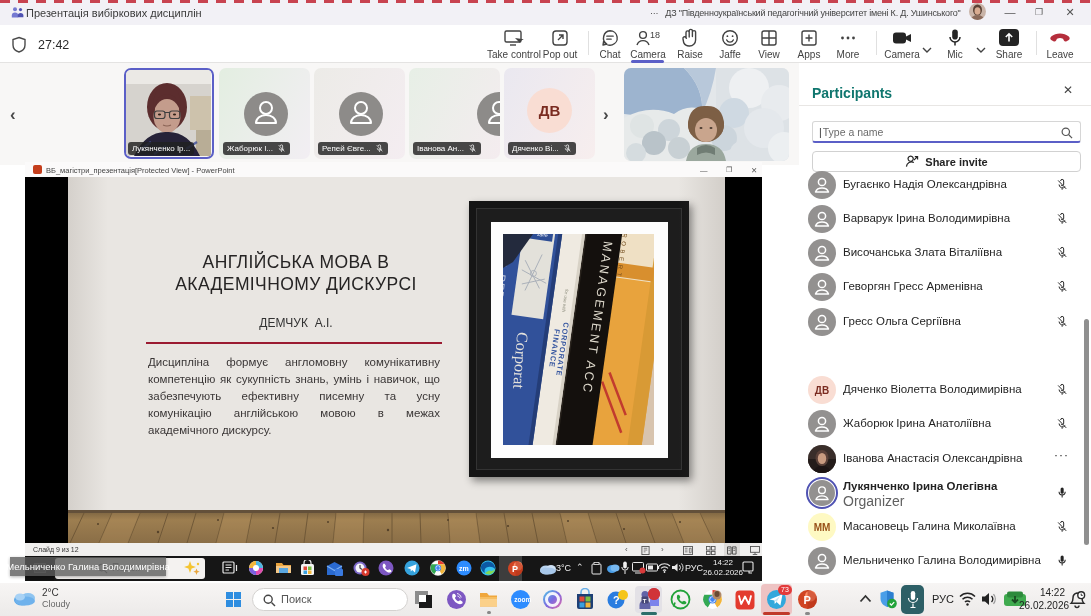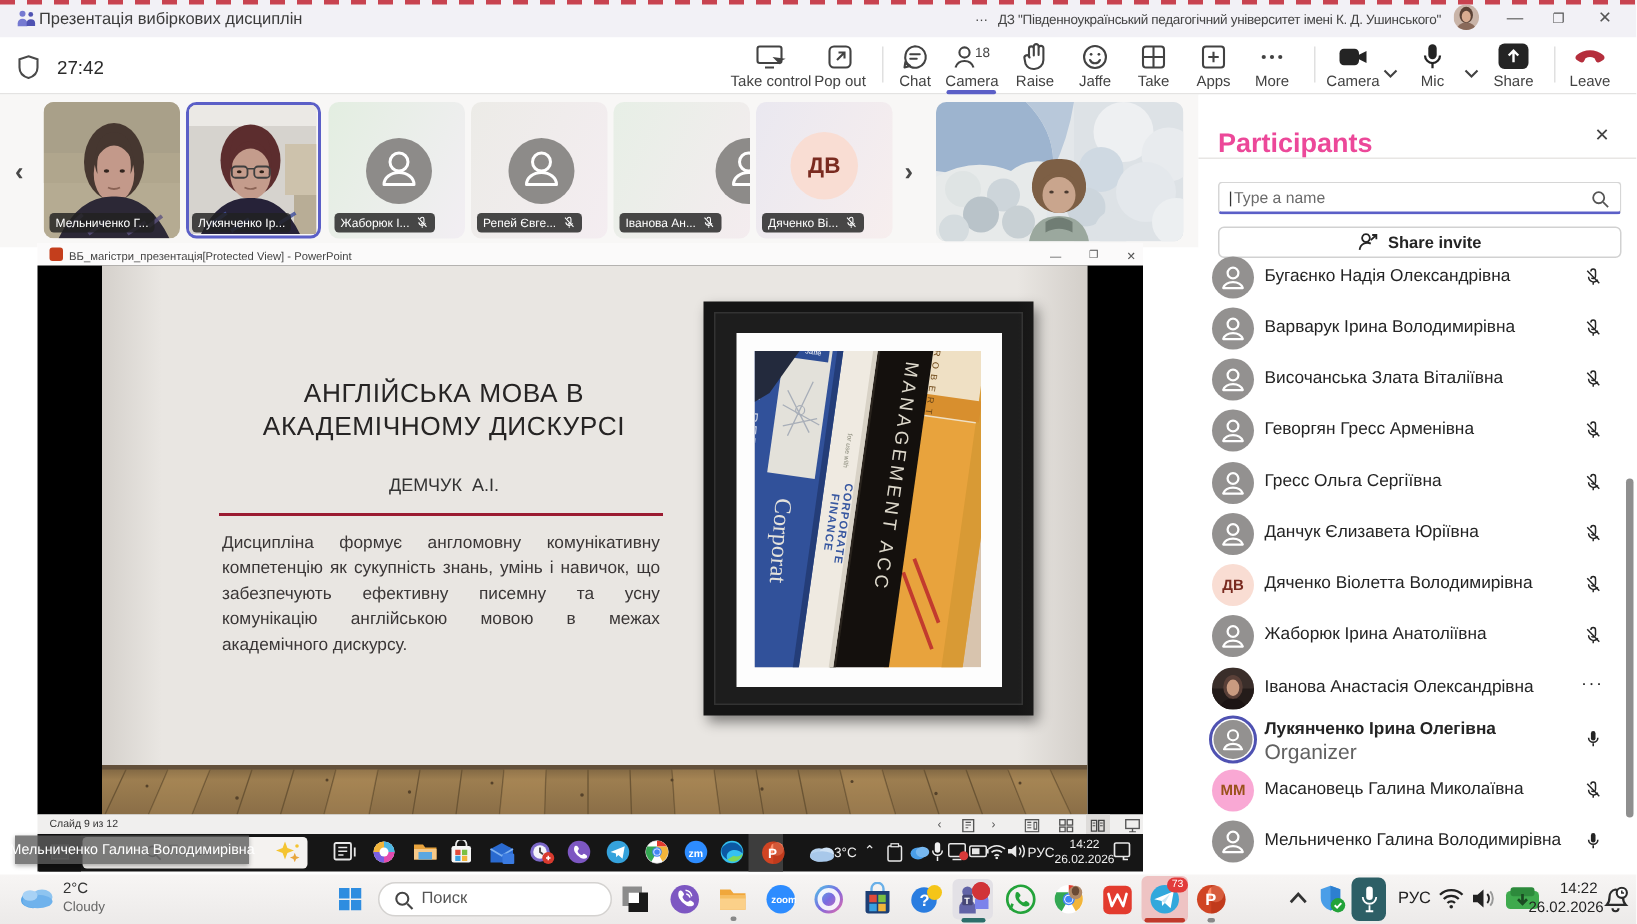--- a/index.html
+++ b/index.html
@@ -33,21 +33,21 @@
   #stage { left:0; top:165px; width:799px; height:418px; background:#fff; }
   #pptwin { left:25px; top:162px; width:737px; height:419px; background:#fff; }
   #ppt-titlebar { left:0; top:0; width:737px; height:15px; background:#fbfafa; }
   #ppt-black { left:0; top:15px; width:737px; height:366px; background:#000; }
   #slide { left:43px; top:0px; width:657px; height:366px; background:#e9e6e2; overflow:hidden; }
   #ppt-status { left:0; top:381px; width:737px; height:13px; background:#f0efee; font-size:7px; color:#333; }
   #ppt-task { left:0; top:394px; width:737px; height:25px; background:#161616; }
 
   
   #panel { left:799px; top:63px; width:292px; height:520px; background:#fff; }
-  #panel h2 { position:absolute; left:13px; top:22px; font-size:18px; color:#ec4899; }
+  #panel h2 { position:absolute; left:13px; top:22px; font-size:14px; color:#0f766e; }
   #p-close { position:absolute; left:264px; top:20px; font-size:12px; color:#444; }
   #p-search { position:absolute; left:13px; top:58px; width:269px; height:22px; background:#fff;
      border:1px solid #d6d6d6; border-bottom:2px solid #5b5fc7; border-radius:3px; font-size:10.5px; color:#6b6b6b;
      display:flex; align-items:center; padding:0 6px; }
   #p-share { position:absolute; left:13px; top:88px; width:269px; height:21px; border:1px solid #d1d1d1;
      border-radius:4px; display:flex; align-items:center; justify-content:center; font-size:11px; font-weight:bold; color:#242424; background:#fff; }
   .prow { position:absolute; left:4px; width:278px; height:34px; }
   .pav { position:absolute; left:5px; top:3px; width:28px; height:28px; border-radius:50%; background:#939190;
      display:flex; align-items:center; justify-content:center; }
   .pname { position:absolute; left:40px; top:10px; font-size:11.5px; color:#242424; white-space:nowrap; }
@@ -145,21 +145,21 @@
       </div>
     <div class="lb">Jaffe</div>
   </div>
   <div class="tbtn" style="left:751px;width:36px;">
     <div class="ic">
         <svg width="20" height="20" viewBox="0 0 20 20">
           <rect x="3" y="3" width="14" height="14" rx="2" fill="none" stroke="#424242" stroke-width="1.4"></rect>
           <path d="M10 3 v14 M3 10 h14" stroke="#424242" stroke-width="1.4"></path>
         </svg>
       </div>
-    <div class="lb">Take</div>
+    <div class="lb">View</div>
   </div>
   <div class="tbtn" style="left:791px;width:36px;">
     <div class="ic">
         <svg width="20" height="20" viewBox="0 0 20 20">
           <rect x="3" y="3" width="14" height="14" rx="2" fill="none" stroke="#424242" stroke-width="1.4"></rect>
           <path d="M10 6.5 v7 M6.5 10 h7" stroke="#424242" stroke-width="1.4"></path>
         </svg>
       </div>
     <div class="lb">Apps</div>
   </div>
@@ -215,36 +215,20 @@
           <path d="M3.2 8.6 C8 4.4 16 4.4 20.8 8.6 C22 9.7 22 11.2 20.8 12 L18.6 13.3 C17.6 13.9 16.4 13.6 15.9 12.6 L15 10.8 C12.8 9.8 11.2 9.8 9 10.8 L8.1 12.6 C7.6 13.6 6.4 13.9 5.4 13.3 L3.2 12 C2 11.2 2 9.7 3.2 8.6 Z" fill="#b52e3c"></path>
         </svg>
       </div>
     <div class="lb" style="color:#424242;">Leave</div>
   </div>
 
   <div id="strip" class="abs"></div>
   <div class="sarrow abs" style="left:10px;top:105px;">‹</div>
   <div class="sarrow abs" style="left:603px;top:105px;">›</div>
 
-  <div class="tile abs" style="left:29px;top:68px;">
-    <svg width="91" height="91" viewBox="0 0 91 91">
-      <rect width="91" height="91" fill="#b5ab92"></rect>
-      <rect width="91" height="34" fill="#a9a089"></rect>
-      <rect y="34" width="91" height="20" fill="#b0a68d"></rect>
-      <ellipse cx="47" cy="40" rx="20" ry="26" fill="#463730"></ellipse>
-      <ellipse cx="47" cy="48" rx="13.5" ry="19" fill="#c3998a"></ellipse>
-      <path d="M34 38 Q36 20 47 20 Q58 20 60 38 Q60 44 58 48 Q60 28 47 27 Q34 28 36 48 Q34 44 34 38 Z" fill="#463730"></path>
-      <path d="M10 91 Q24 62 47 63 Q70 62 84 91 Z" fill="#2c2836"></path>
-      <path d="M16 84 l10 -9 M70 83 l9 -7 M30 88 l12 -9 M56 88 l12 -8" stroke="#5c5280" stroke-width="2.5" fill="none" opacity="0.8"></path>
-      <ellipse cx="42" cy="46" rx="1.8" ry="1.1" fill="#32241e"></ellipse>
-      <ellipse cx="52.5" cy="46" rx="1.8" ry="1.1" fill="#32241e"></ellipse>
-      <path d="M43 57 q4 2 8 0" stroke="#8a6355" stroke-width="1.2" fill="none"></path>
-    </svg>
-    <div class="namelab">Мельниченко Г...</div>
-  </div>
 
   <div class="tile abs" style="left:124px;top:68px;border:2.5px solid #5b5fc7;width:90px;">
     <svg width="85" height="86" viewBox="0 0 85 86">
       <rect width="85" height="86" fill="#d6d3ce"></rect>
       <rect width="85" height="14" fill="#ebe9e5"></rect>
       <rect x="64" y="26" width="21" height="34" fill="#cdc2ac"></rect>
       <rect x="70" y="60" width="15" height="26" fill="#b8ad96"></rect>
       <ellipse cx="41" cy="37" rx="20" ry="24" fill="#5c2d2e"></ellipse>
       <ellipse cx="41" cy="46" rx="13.5" ry="17" fill="#c49c8c"></ellipse>
       <path d="M27 36 Q28 15 41 15 Q54 15 55 36 Q55 44 53 47 Q55 25 41 24 Q27 25 29 47 Q27 44 27 36 Z" fill="#5c2d2e"></path>
@@ -680,33 +664,20 @@
             <circle cx="14" cy="11" r="3.6" fill="none" stroke="#fff" stroke-width="1.5"></circle>
             <path d="M7.5 21 a6.8 5.5 0 0 1 13 0 z" fill="none" stroke="#fff" stroke-width="1.5" stroke-linejoin="round"></path>
           </svg>
         </div>
         <div class="pname">Гресс Ольга Сергіївна</div>
         <div class="pmic"><svg width="14" height="14" viewBox="0 0 20 20">
             <path d="M8 4.2 a2.2 2.2 0 0 1 4.4 0 v4.6 a2.2 2.2 0 0 1 -3.9 1.4 M5.8 9.3 a4.9 4.9 0 0 0 8.8 2.9 M10.2 14.5 v2.3" fill="none" stroke="#242424" stroke-width="1.4"></path>
             <path d="M4.5 3.5 L16 15.5" stroke="#242424" stroke-width="1.4"></path>
           </svg></div>
       </div>
-    <div class="prow" style="top:275.8px;">
-        <div class="pav">
-          <svg width="28" height="28" viewBox="0 0 28 28">
-            <circle cx="14" cy="11" r="3.6" fill="none" stroke="#fff" stroke-width="1.5"></circle>
-            <path d="M7.5 21 a6.8 5.5 0 0 1 13 0 z" fill="none" stroke="#fff" stroke-width="1.5" stroke-linejoin="round"></path>
-          </svg>
-        </div>
-        <div class="pname">Данчук Єлизавета Юріївна</div>
-        <div class="pmic"><svg width="14" height="14" viewBox="0 0 20 20">
-            <path d="M8 4.2 a2.2 2.2 0 0 1 4.4 0 v4.6 a2.2 2.2 0 0 1 -3.9 1.4 M5.8 9.3 a4.9 4.9 0 0 0 8.8 2.9 M10.2 14.5 v2.3" fill="none" stroke="#242424" stroke-width="1.4"></path>
-            <path d="M4.5 3.5 L16 15.5" stroke="#242424" stroke-width="1.4"></path>
-          </svg></div>
-      </div>
     <div class="prow" style="top:310px;">
         <div class="pav" style="background:#f9ddd3;color:#7a2b20;font-size:10px;font-weight:bold;">ДВ</div>
         <div class="pname">Дяченко Віолетта Володимирівна</div>
         <div class="pmic"><svg width="14" height="14" viewBox="0 0 20 20">
             <path d="M8 4.2 a2.2 2.2 0 0 1 4.4 0 v4.6 a2.2 2.2 0 0 1 -3.9 1.4 M5.8 9.3 a4.9 4.9 0 0 0 8.8 2.9 M10.2 14.5 v2.3" fill="none" stroke="#242424" stroke-width="1.4"></path>
             <path d="M4.5 3.5 L16 15.5" stroke="#242424" stroke-width="1.4"></path>
           </svg></div>
       </div>
     <div class="prow" style="top:344.3px;">
         <div class="pav">
@@ -744,21 +715,21 @@
           </div>
         </div>
         <div class="pname" style="top:4px;font-weight:bold;">Лукянченко Ірина Олегівна</div>
         <div class="pname" style="top:17px;font-size:14px;color:#616161;">Organizer</div>
         <div class="pmic"><svg width="14" height="14" viewBox="0 0 20 20">
             <rect x="8" y="2" width="4.4" height="9" rx="2.2" fill="#242424"></rect>
             <path d="M5.8 8.3 a4.4 4.4 0 0 0 8.8 0 M10.2 13.5 v3" fill="none" stroke="#242424" stroke-width="1.5"></path>
           </svg></div>
       </div>
     <div class="prow" style="top:447px;">
-        <div class="pav" style="background:#f9a8d4;color:#99511a;font-size:10px;font-weight:bold;">ММ</div>
+        <div class="pav" style="background:#fef9c3;color:#99511a;font-size:10px;font-weight:bold;">ММ</div>
         <div class="pname">Масановець Галина Миколаївна</div>
         <div class="pmic"><svg width="14" height="14" viewBox="0 0 20 20">
             <path d="M8 4.2 a2.2 2.2 0 0 1 4.4 0 v4.6 a2.2 2.2 0 0 1 -3.9 1.4 M5.8 9.3 a4.9 4.9 0 0 0 8.8 2.9 M10.2 14.5 v2.3" fill="none" stroke="#242424" stroke-width="1.4"></path>
             <path d="M4.5 3.5 L16 15.5" stroke="#242424" stroke-width="1.4"></path>
           </svg></div>
       </div>
     <div class="prow" style="top:481.3px;">
         <div class="pav">
           <svg width="28" height="28" viewBox="0 0 28 28">
             <circle cx="14" cy="11" r="3.6" fill="none" stroke="#fff" stroke-width="1.5"></circle>

